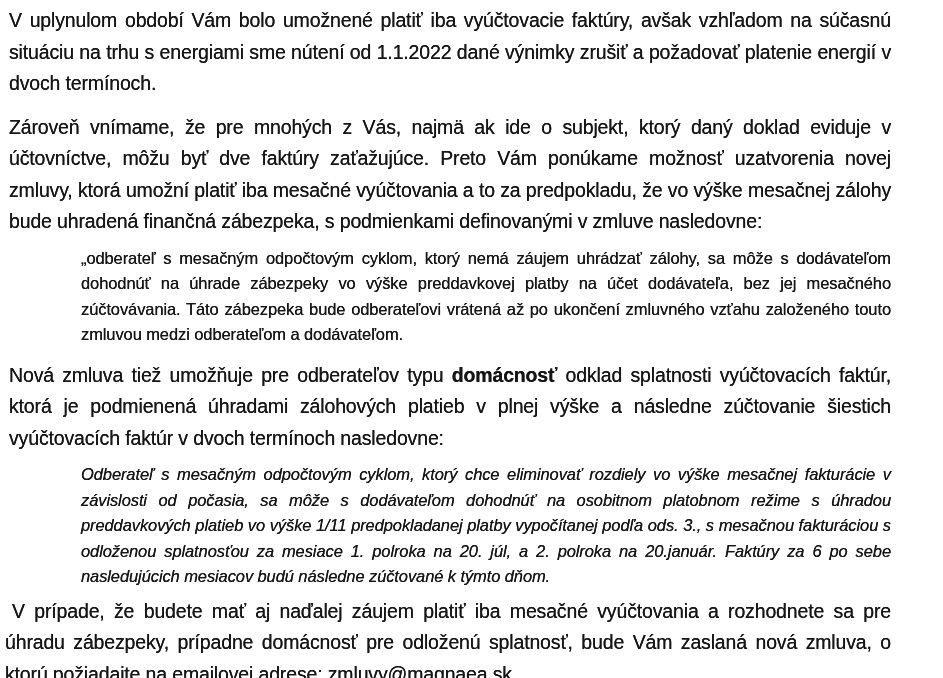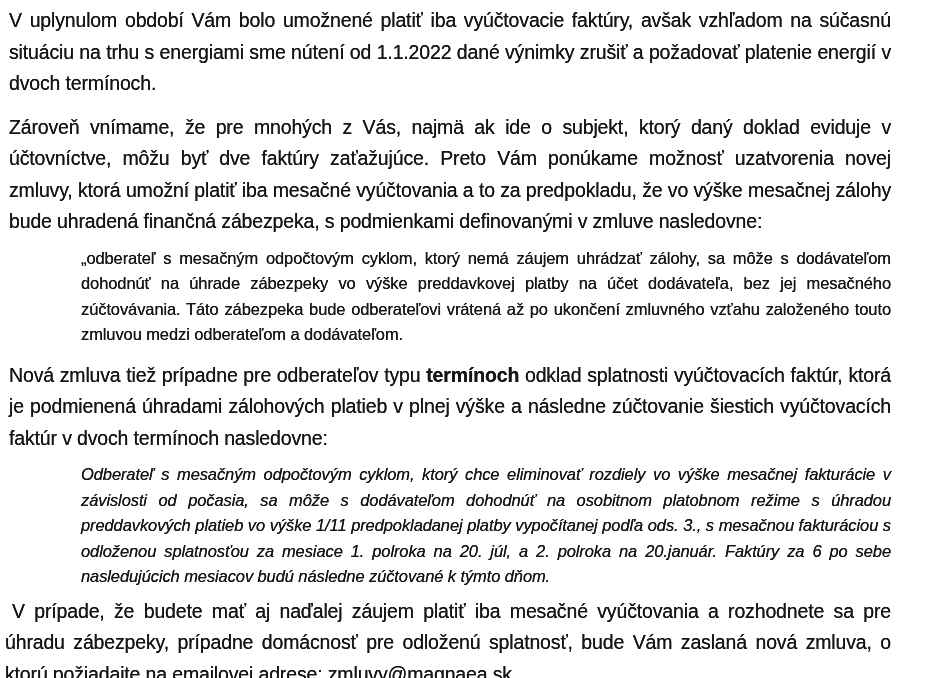--- a/index.html
+++ b/index.html
@@ -61,19 +61,19 @@
 <body>
 
 <div class="page">
 
   <p class="body">V uplynulom období Vám bolo umožnené platiť iba vyúčtovacie faktúry, avšak vzhľadom na súčasnú situáciu na trhu s energiami sme nútení od 1.1.2022 dané výnimky zrušiť a požadovať platenie energií v dvoch termínoch.</p>
 
   <p class="body tight">Zároveň vnímame, že pre mnohých z Vás, najmä ak ide o subjekt, ktorý daný doklad eviduje v účtovníctve, môžu byť dve faktúry zaťažujúce. Preto Vám ponúkame možnosť uzatvorenia novej zmluvy, ktorá umožní platiť iba mesačné vyúčtovania a to za predpokladu, že vo výške mesačnej zálohy bude uhradená finančná zábezpeka, s podmienkami definovanými v zmluve nasledovne:</p>
 
   <blockquote class="quote">„odberateľ s mesačným odpočtovým cyklom, ktorý nemá záujem uhrádzať zálohy, sa môže s dodávateľom dohodnúť na úhrade zábezpeky vo výške preddavkovej platby na účet dodávateľa, bez jej mesačného zúčtovávania. Táto zábezpeka bude odberateľovi vrátená až po ukončení zmluvného vzťahu založeného touto zmluvou medzi odberateľom a dodávateľom.</blockquote>
 
-  <p class="body tight"><span>Nová zmluva tiež prípadne pre odberateľov typu </span><strong>termínoch</strong><span> odklad splatnosti vyúčtovacích faktúr, ktorá je podmienená úhradami zálohových platieb v plnej výške a následne zúčtovanie šiestich vyúčtovacích faktúr v dvoch termínoch nasledovne:</span></p>
+  <p class="body tight"><span>Nová zmluva tiež umožňuje pre odberateľov typu </span><strong>domácnosť</strong><span> odklad splatnosti vyúčtovacích faktúr, ktorá je podmienená úhradami zálohových platieb v plnej výške a následne zúčtovanie šiestich vyúčtovacích faktúr v dvoch termínoch nasledovne:</span></p>
 
   <blockquote class="quote last">Odberateľ s mesačným odpočtovým cyklom, ktorý chce eliminovať rozdiely vo výške mesačnej fakturácie v závislosti od počasia, sa môže s dodávateľom dohodnúť na osobitnom platobnom režime s úhradou preddavkových platieb vo výške 1/11 predpokladanej platby vypočítanej podľa ods. 3., s mesačnou fakturáciou s odloženou splatnosťou za mesiace 1. polroka na 20. júl, a 2. polroka na 20.január. Faktúry za 6 po sebe nasledujúcich mesiacov budú následne zúčtované k týmto dňom.</blockquote>
 
   <p class="body closing"><span>V prípade, že budete mať aj naďalej záujem platiť iba mesačné vyúčtovania a rozhodnete sa pre úhradu zábezpeky, prípadne domácnosť pre odloženú splatnosť, bude Vám zaslaná nová zmluva, o ktorú požiadajte na emailovej adrese: </span><span class="email">zmluvy@magnaea.sk</span></p>
 
 </div>
 
 </body></html>

